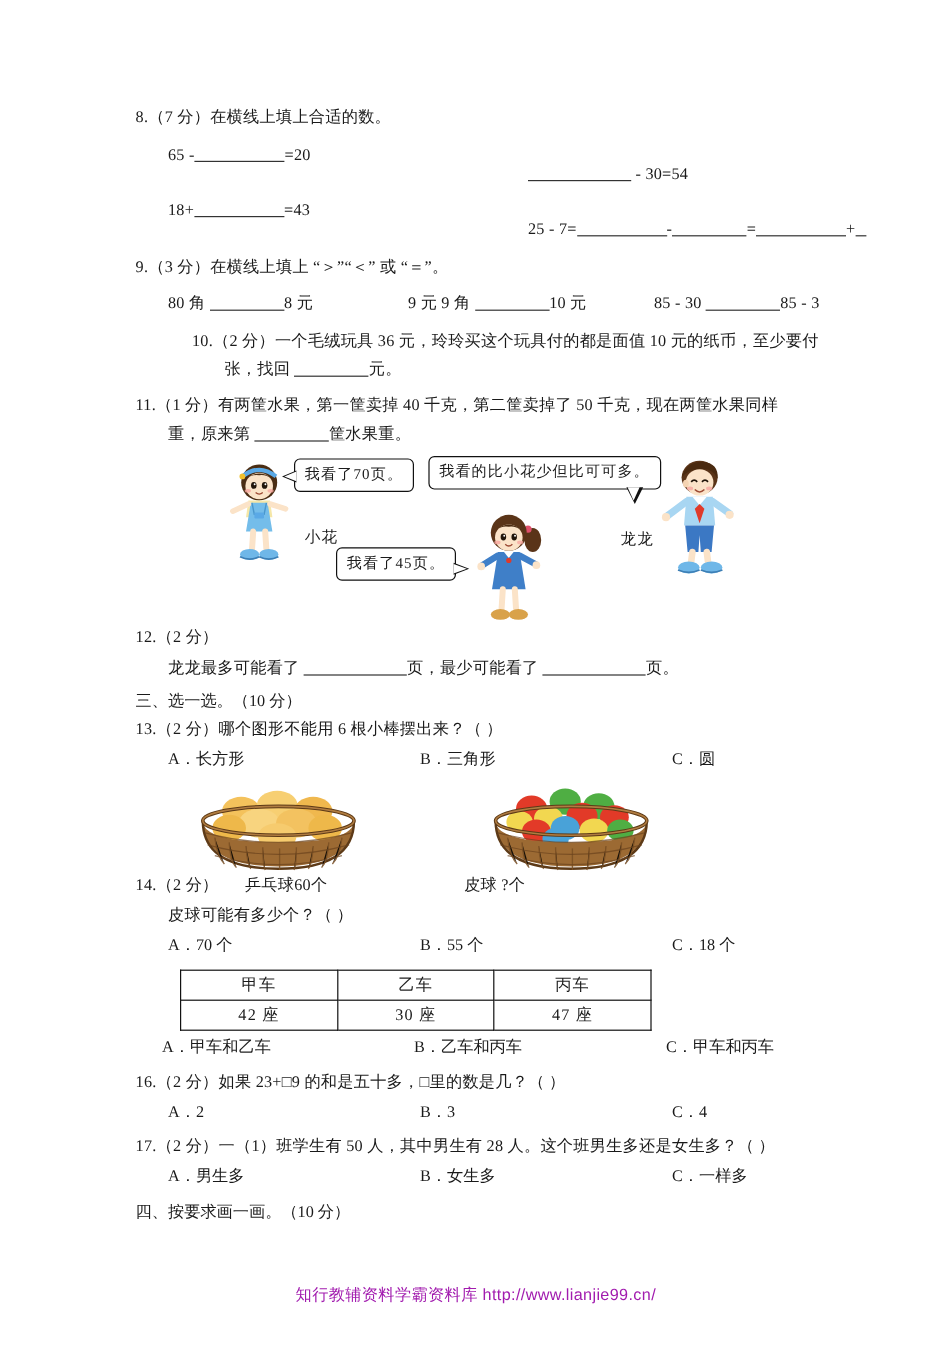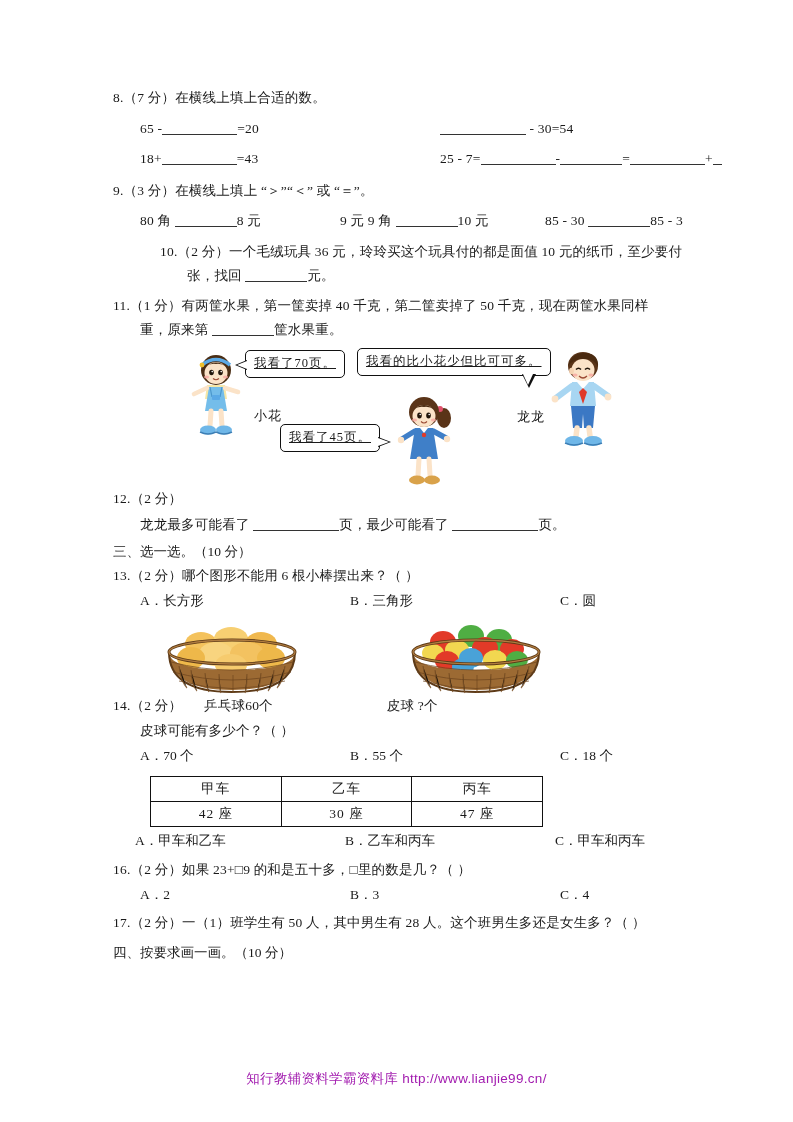--- a/index.html
+++ b/index.html
@@ -45,21 +45,21 @@
     height: 13px;
   }
   .b-md { width: 62px; }
   .b-lg { width: 75px; }
   .b-xl { width: 86px; }
   .b-tiny { width: 9px; }
 
   
   .row2 { display: flex; }
   .row2 > .col-a { width: 300px; flex: 0 0 300px; }
-  .row2 > .col-b { flex: 1; }
+  .row2 > .col-b { flex: 1; margin-top: 16px; }
 
   .row3 { display: flex; }
   .row3 > div { }
   .c1 { width: 200px; flex: 0 0 200px; }
   .c2 { width: 205px; flex: 0 0 205px; }
   .c3 { flex: 1; }
 
   
   .choices { display: flex; font-size: 13.5px; line-height: 1.55; padding-left: 27px; }
   .choices .ch { }
@@ -77,21 +77,20 @@
     position: absolute;
     border: 1.4px solid #111;
     border-radius: 5px;
     background: #fff;
     font-size: 12.5px;
     line-height: 1;
     padding: 6px 8px 7px 8px;
     white-space: nowrap;
     letter-spacing: 1px;
     font-family: "Liberation Serif", serif;
-    text-decoration: underline;
   }
   .bubble::after {
     content: "";
     position: absolute;
     width: 0; height: 0;
   }
   .bub-tail-left::after {
     left: -11px; top: 9px;
     border-top: 5px solid transparent;
     border-bottom: 5px solid transparent;
@@ -498,19 +497,24 @@
     <div class="qline">16.（2 分）如果 23+□9 的和是五十多，□里的数是几？（      ）</div>
     <div class="choices" style="margin-top:4px;">
       <div class="ch ch-a">A．2</div>
       <div class="ch ch-b">B．3</div>
       <div class="ch ch-c">C．4</div>
     </div>
   </div>
 
   <div class="qblock" style="margin-top:8px;">
     <div class="qline">17.（2 分）一（1）班学生有 50 人，其中男生有 28 人。这个班男生多还是女生多？（      ）</div>
+    <div class="choices" style="margin-top:4px;">
+      <div class="ch ch-a">A．男生多</div>
+      <div class="ch ch-b">B．女生多</div>
+      <div class="ch ch-c">C．一样多</div>
+    </div>
   </div>
 
   <div class="section-head" style="margin-top:9px;">四、按要求画一画。（10 分）</div>
 
 </div>
 
 <div class="footer">知行教辅资料学霸资料库 http://www.lianjie99.cn/</div>
 
 </body></html>

